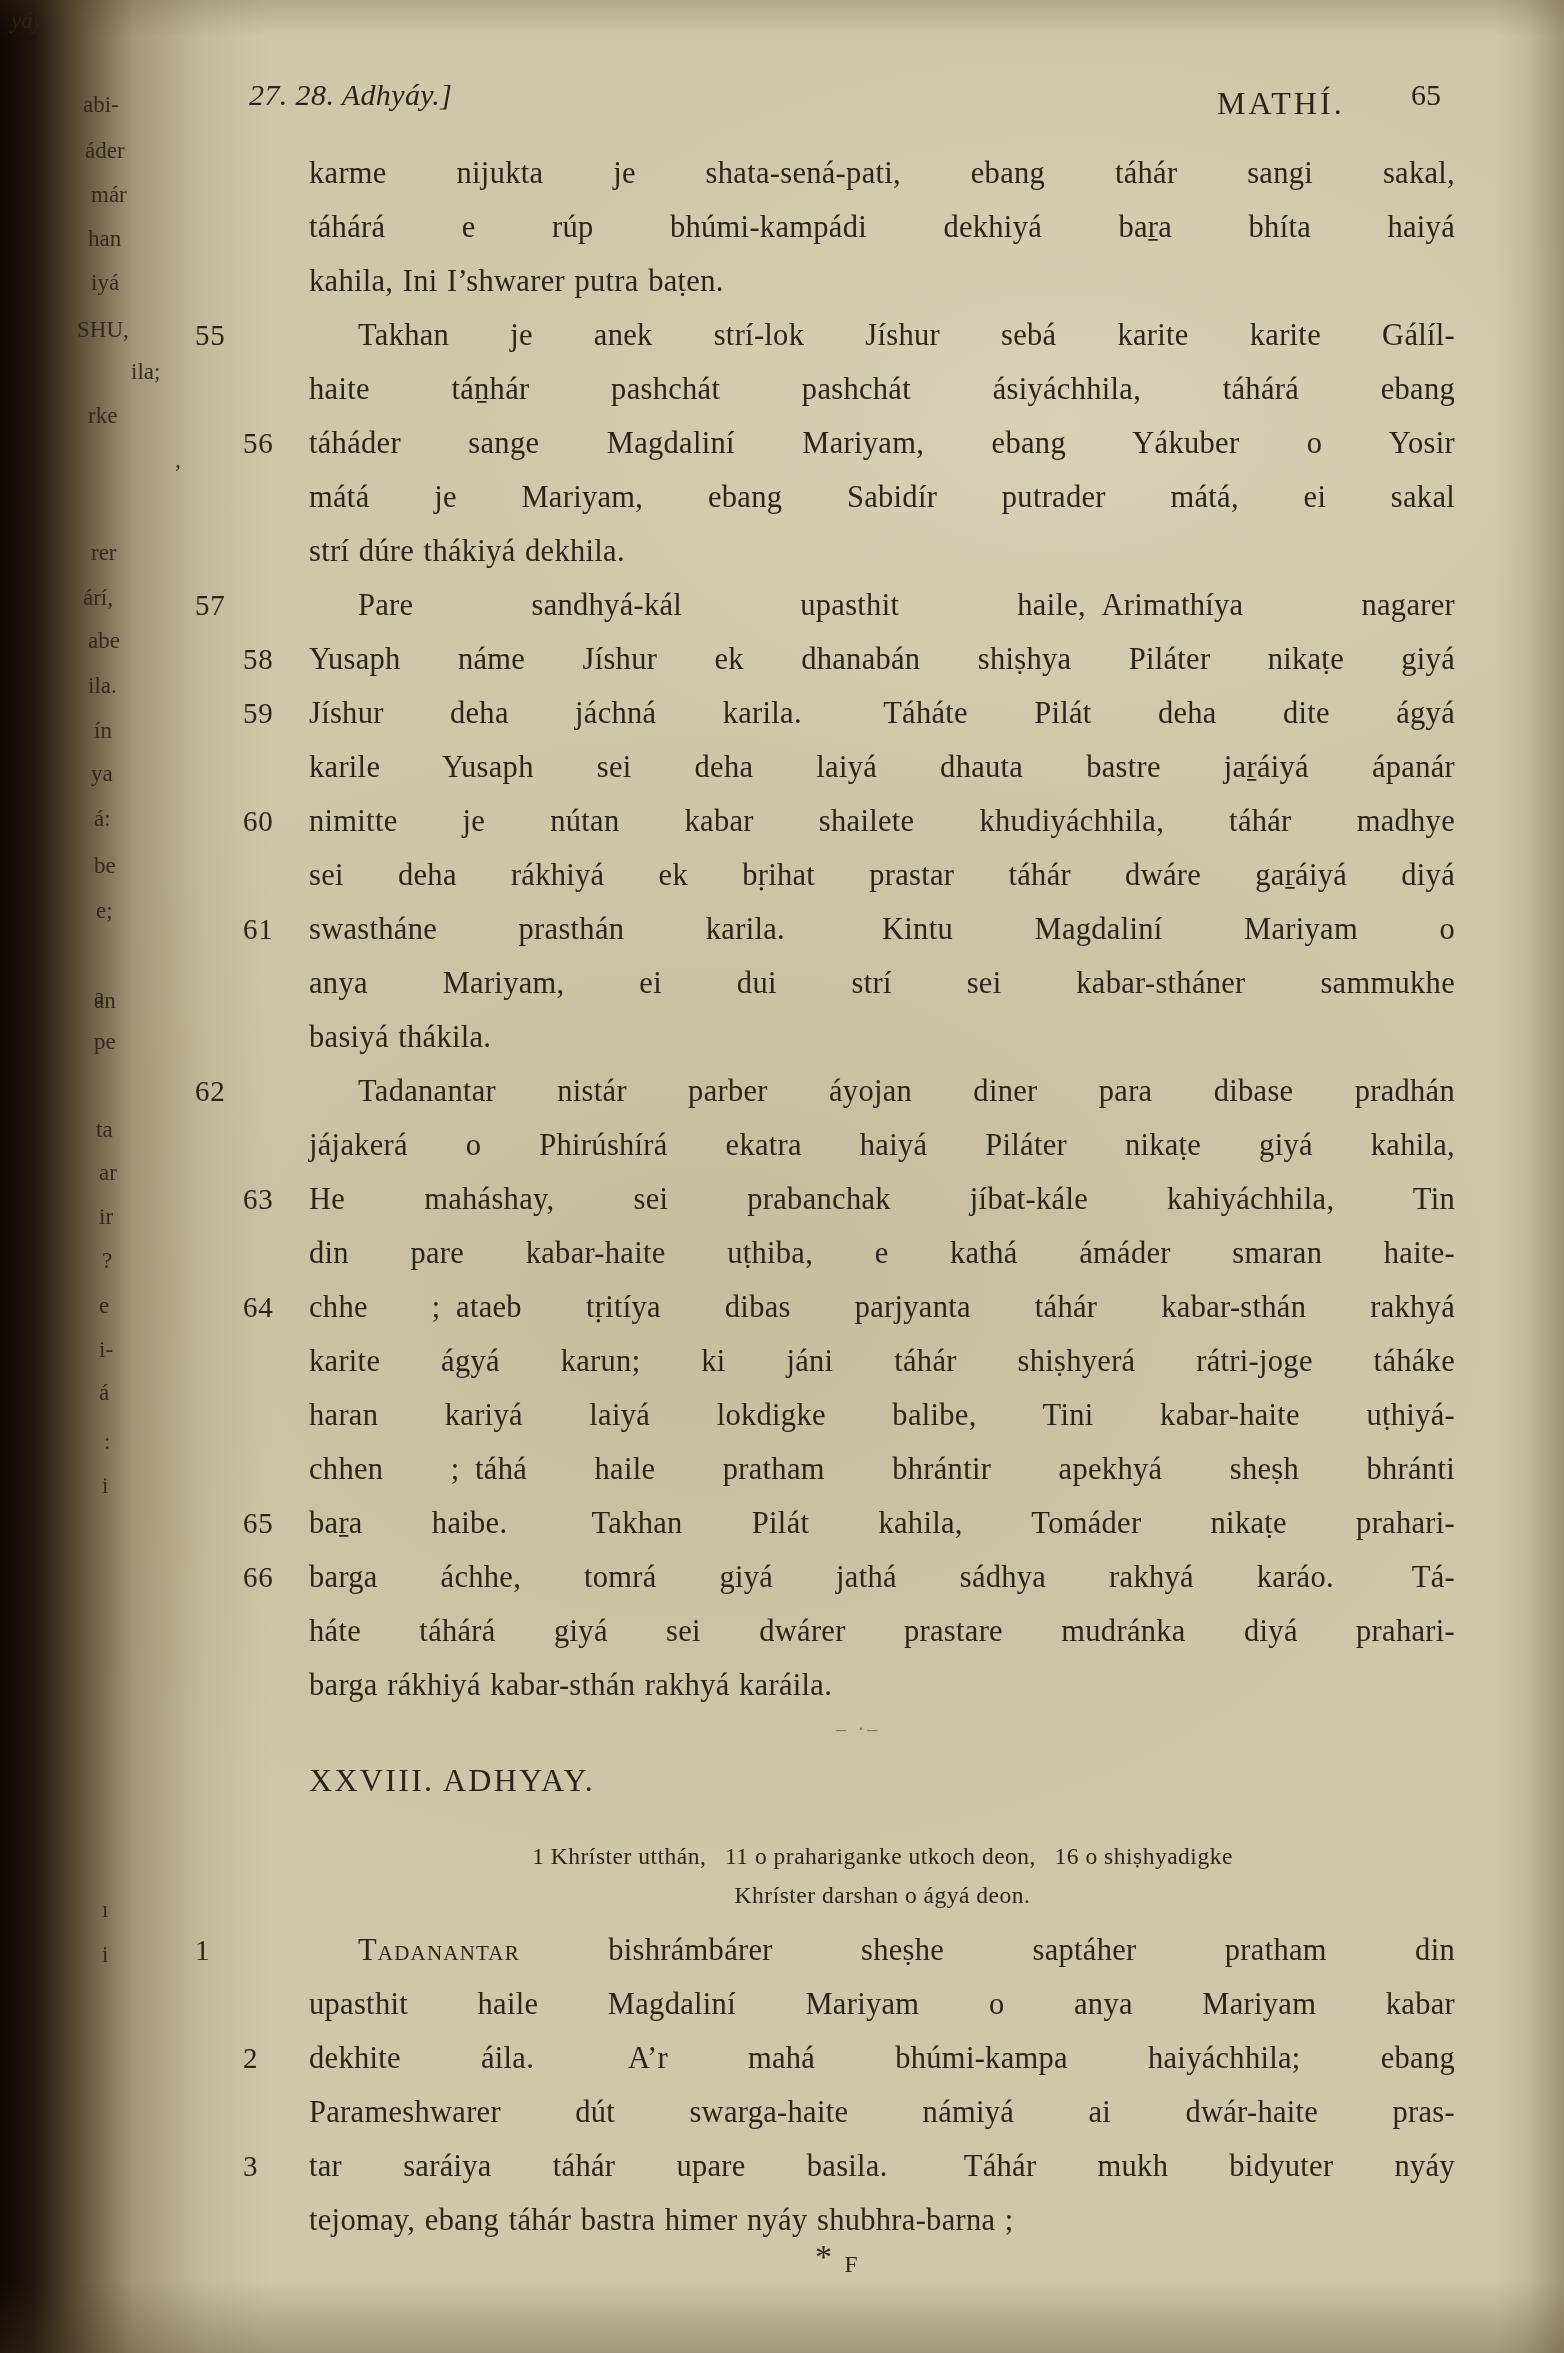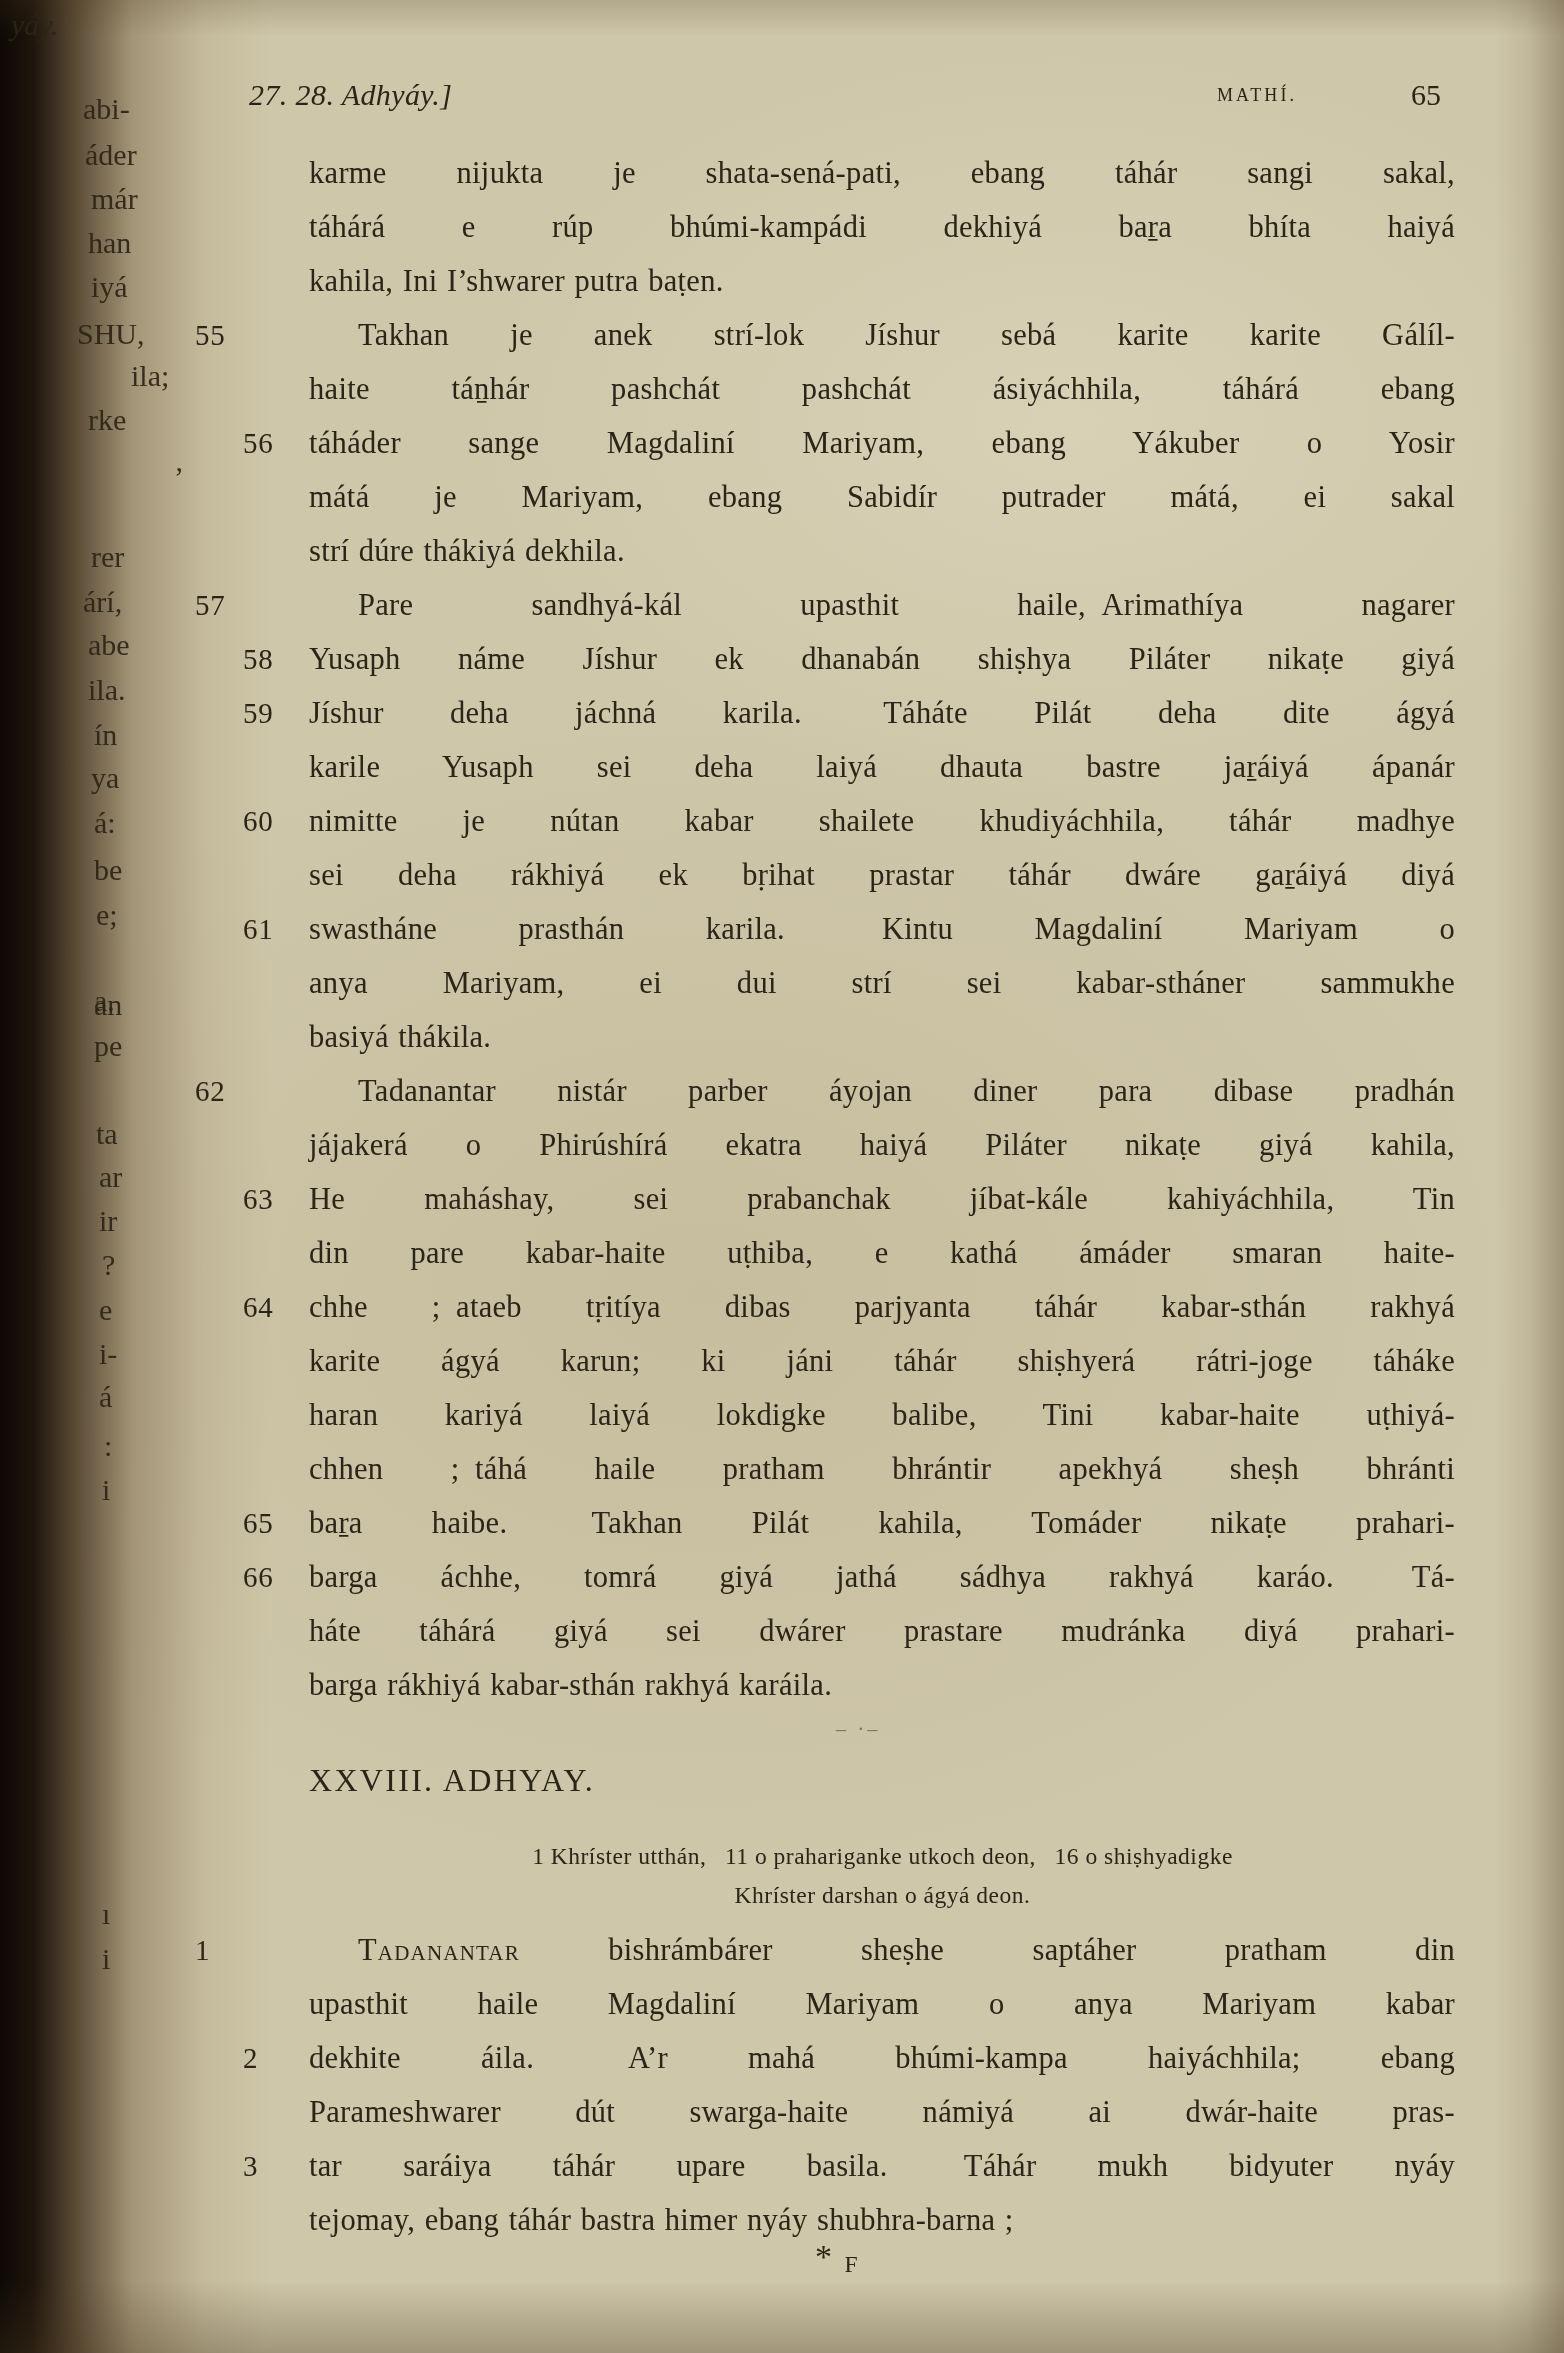--- a/index.html
+++ b/index.html
@@ -33,28 +33,28 @@
     background: linear-gradient(to bottom, rgba(75,58,32,0.22), transparent);
   }
   .bottom-shade {
     position: absolute; bottom: 0; left: 0; width: 100%; height: 74px; z-index: 1; pointer-events: none;
     background: linear-gradient(to top, rgba(70,54,30,0.34), transparent);
   }
 
   
   .gutter-frag {
     position: absolute; z-index: 2;
-    font-size: 30px; color: #2c2416; opacity: 0.92; white-space: nowrap;
+    font-size: 23px; color: #2c2416; opacity: 0.92; white-space: nowrap;
   }
   .gutter-frag.italic { font-style: italic; }
 
   
   .runhead { position: absolute; top: 78px; left: 0; width: 100%; height: 44px; z-index: 3; }
   .h-section { position: absolute; left: 249px; top: 0; font-style: italic; font-size: 30px; letter-spacing: 0.4px; }
-  .h-title   { position: absolute; left: 1217px; top: 7px; font-size: 18px; letter-spacing: 3.1px; }
+  .h-title   { position: absolute; left: 1217px; top: 7px; font-size: 32px; letter-spacing: 3.1px; }
   .h-page    { position: absolute; right: 124px; top: 0; font-size: 30px; }
 
   
   .text-block { position: absolute; left: 309px; top: 146px; width: 1146px; z-index: 3; }
   .line {
     position: relative;
     height: 54px; line-height: 54px;
     font-size: 30.5px; letter-spacing: 0.3px; word-spacing: 1.6px;
     text-align: justify; text-align-last: justify;
     white-space: nowrap;

